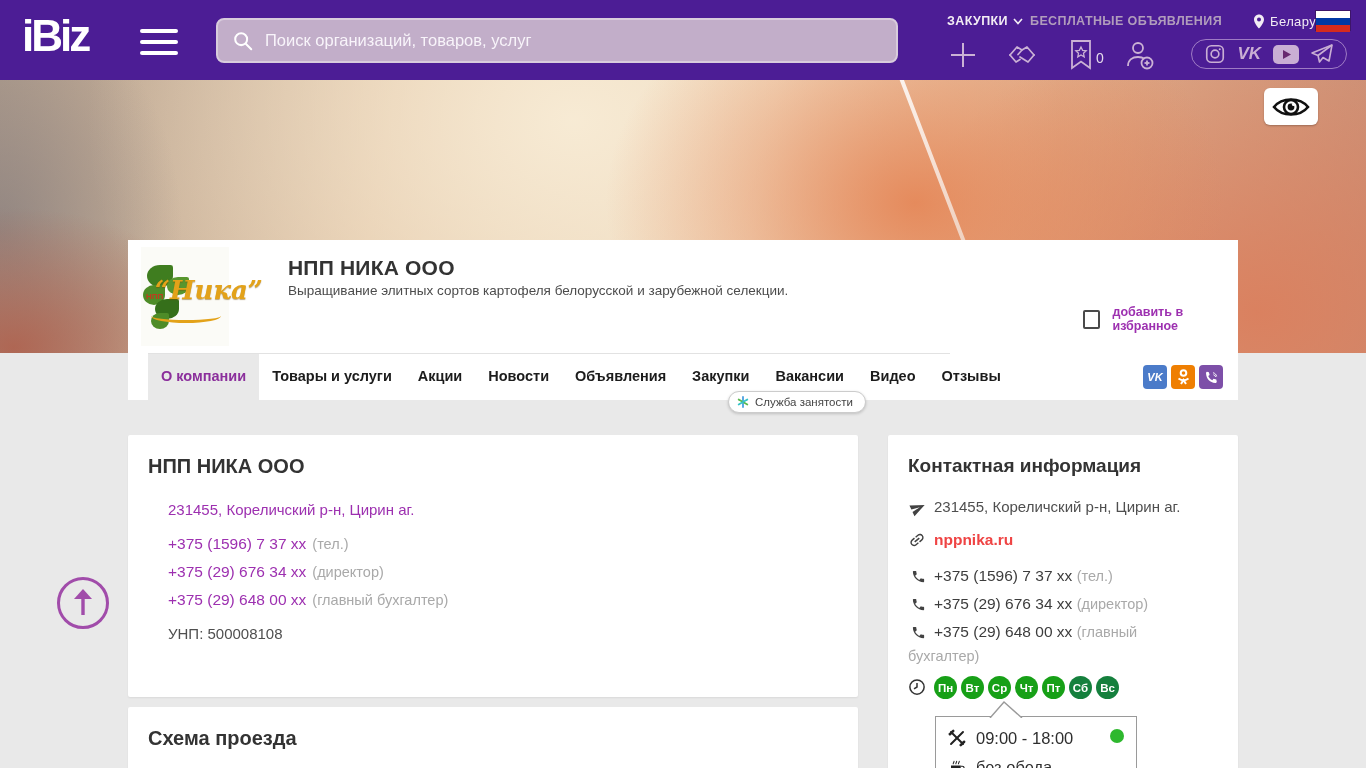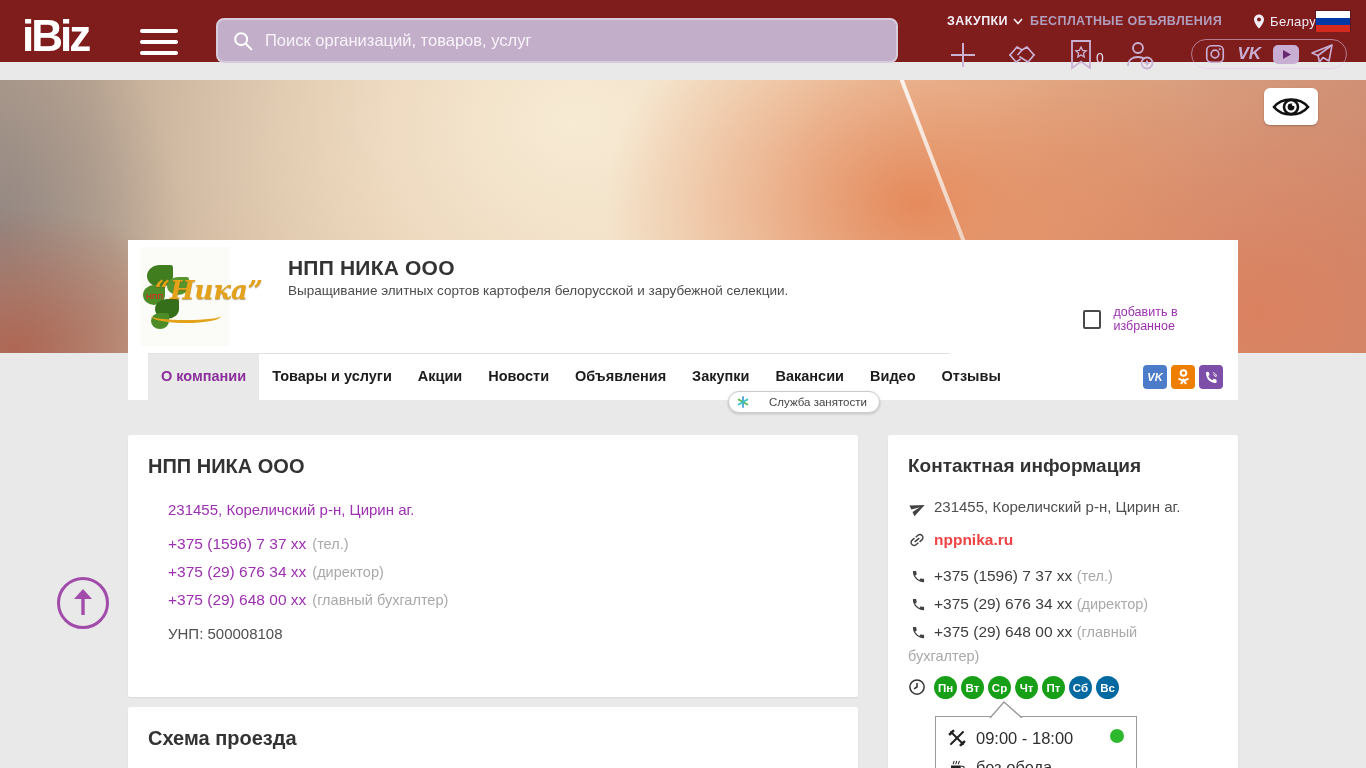--- a/index.html
+++ b/index.html
@@ -1,20 +1,20 @@
 <!DOCTYPE html>
 <html><head>
 <meta charset="utf-8">
 <style>
   *{margin:0;padding:0;box-sizing:border-box}
   html,body{width:1366px;height:768px;overflow:hidden}
   body{font-family:"Liberation Sans",sans-serif;background:#e9e9e9;position:relative}
 
   
-  .header{position:absolute;left:0;top:0;width:1366px;height:62px;background:#7f1d1d;z-index:10}
+  .header{position:absolute;left:0;top:0;width:1366px;height:80px;background:#4c1d95;z-index:10}
   .logo{position:absolute;left:22px;top:11px;font-size:44px;font-weight:700;color:#fff;letter-spacing:-3px}
   .burger{position:absolute;left:140px;top:29px;width:38px;height:26px;cursor:pointer}
   .burger span{display:block;height:4px;background:#fff;border-radius:2px;margin-bottom:7px}
   .search{position:absolute;left:216px;top:18px;width:682px;height:45px;background:#c2aec9;border:2px solid #d8ccdc;border-radius:8px;display:flex;align-items:center;padding:0 14px}
   .search svg{flex:0 0 auto;margin-right:11px}
   .search input{flex:1;background:none;border:none;outline:none;color:#fff;font-size:16.5px;font-family:"Liberation Sans",sans-serif}
   .search input::placeholder{color:#f8f4fa;opacity:1}
   .hnav{position:absolute;top:14px;font-size:12.5px;font-weight:700;color:#f2ecf4;letter-spacing:.4px;display:flex;align-items:center;gap:5px;cursor:pointer;white-space:nowrap}
   .hnav.muted{color:#b19dbc}
   .flag{position:absolute;left:1315px;top:10px;width:36px;height:21px;border:1px solid rgba(40,10,40,.4);cursor:pointer}
@@ -40,33 +40,33 @@
   .company-card{position:absolute;left:128px;top:240px;width:1110px;height:160px;background:#fff;z-index:6}
   .clogo{position:absolute;left:13px;top:7px;width:88px;height:99px;background:#fbfbf7;cursor:pointer}
   .leaf{position:absolute;border-radius:50% 10% 50% 50%;background:#3f7d1f}
   .clogo .npp{position:absolute;left:5px;top:45px;font-size:8px;font-weight:700;color:#c23b1e;z-index:3}
   .clogo .nika{position:absolute;left:14px;top:28px;font-family:"DejaVu Serif",serif;font-style:italic;font-weight:700;font-size:26px;color:#e3a219;text-shadow:0 1px 1px rgba(120,80,0,.5);z-index:3}
   .clogo .swoosh{position:absolute;left:10px;top:62px;width:70px;height:14px;border-bottom:3px solid #e3a219;border-radius:50%;z-index:2}
   .cname{position:absolute;left:160px;top:16px;font-size:21px;font-weight:700;color:#333;letter-spacing:.2px}
   .cdesc{position:absolute;left:160px;top:43px;font-size:13.5px;color:#4c4c4c}
   .fav{position:absolute;left:955px;top:65px;display:flex;align-items:center;cursor:pointer}
   .fav .box{width:19px;height:19px;border:2px solid #4a4a4a;border-radius:2px;background:#fff}
-  .fav .lbl{margin-left:12px;color:#9d30b0;font-weight:400;font-size:12.5px}
+  .fav .lbl{margin-left:12px;color:#9d30b0;font-weight:700;font-size:12.5px}
   .tabs{position:absolute;left:0;bottom:0;right:0;height:47px}
   .topline{position:absolute;left:20px;top:0;width:802px;height:1px;background:#e2e2e2}
   .tablist{display:flex;height:100%;padding-left:20px}
   .tab{padding:0 13px;line-height:47px;font-size:14.5px;font-weight:700;color:#1c1c1c;cursor:pointer;white-space:nowrap}
   .tab.active{background:#e9e9e9;color:#8b2f9c}
   .card-socials{position:absolute;right:15px;bottom:11px;display:flex;gap:4px}
   .sq{width:24px;height:24px;border-radius:4px;display:flex;align-items:center;justify-content:center;cursor:pointer}
   .sq.vk{background:#4b7bc9}.sq.ok{background:#ef7f02}.sq.viber{background:#7d4fa8}
   .sq.vk b{color:#fff;font-size:11px;font-style:italic}
 
   
-  .sluzhba{position:absolute;left:728px;top:391px;z-index:12;background:#fff;border:1px solid #ccc;border-radius:11px;height:22px;display:flex;align-items:center;gap:20px;padding:0 12px 0 8px;box-shadow:0 1px 3px rgba(0,0,0,.18);font-size:11.5px;color:#444;white-space:nowrap}
+  .sluzhba{position:absolute;left:728px;top:391px;z-index:12;background:#fff;border:1px solid #ccc;border-radius:11px;height:22px;display:flex;align-items:center;gap:6px;padding:0 12px 0 8px;box-shadow:0 1px 3px rgba(0,0,0,.18);font-size:11.5px;color:#444;white-space:nowrap}
 
   
   .card{background:#fff;border-radius:2px;box-shadow:0 1px 2px rgba(0,0,0,.07);position:absolute;z-index:2}
   .info-card{left:128px;top:435px;width:730px;height:262px}
   .card h2{position:absolute;left:20px;top:20px;font-size:20px;font-weight:700;color:#333}
   .addr-link{position:absolute;left:40px;top:66px;font-size:15px;color:#9d30b0;cursor:pointer}
   .phone-row{position:absolute;left:40px;font-size:15.5px;white-space:nowrap}
   .phone-row .num{color:#9d30b0;cursor:pointer}
   .phone-row .note{color:#a9a9a9;font-size:14.5px;margin-left:6px}
   .unp{position:absolute;left:40px;top:190px;font-size:15px;color:#4f4f4f}
@@ -74,21 +74,21 @@
 
   .contact-card{left:888px;top:435px;width:350px;height:430px}
   .cicon{position:absolute;width:18px;height:18px;display:flex;align-items:center;justify-content:center}
   .ctext{position:absolute;left:46px;font-size:15px;color:#4f4f4f;white-space:nowrap}
   .weblink{color:#ef4444;font-weight:700;font-size:15.5px;cursor:pointer}
   .cphone{position:absolute;left:20px;width:252px;font-size:15.5px;color:#3d3d3d;line-height:23px}
   .cphone .fl{padding-left:26px}
   .cphone .note{color:#a9a9a9;font-size:14.5px}
   .days{position:absolute;left:46px;top:241px;display:flex;gap:4px}
   .day{width:23px;height:23px;border-radius:50%;color:#fff;font-size:11.5px;font-weight:700;display:flex;align-items:center;justify-content:center;cursor:default}
-  .day.open{background:#17a017}.day.closed{background:#0369a1}
+  .day.open{background:#17a017}.day.closed{background:#15803d}
   .tipbox{position:absolute;left:47px;top:281px;width:202px;height:90px;background:#fff;border:1px solid #9a9a9a;padding:12px 12px 0 12px;z-index:4}
   .tipptr{position:absolute;left:52px;top:-16px;width:36px;height:17px}
   .tiprow{display:flex;align-items:flex-start;gap:10px;font-size:16.5px;color:#2e2e2e;margin-bottom:10px;white-space:nowrap}
   .gdot{width:14px;height:14px;border-radius:50%;background:#2eb82e;margin-left:auto}
 
   .scrolltop{position:absolute;left:57px;top:577px;width:52px;height:52px;border:3px solid #a14caa;border-radius:50%;display:flex;align-items:center;justify-content:center;z-index:3;cursor:pointer}
 </style>
 </head>
 <body>
 

